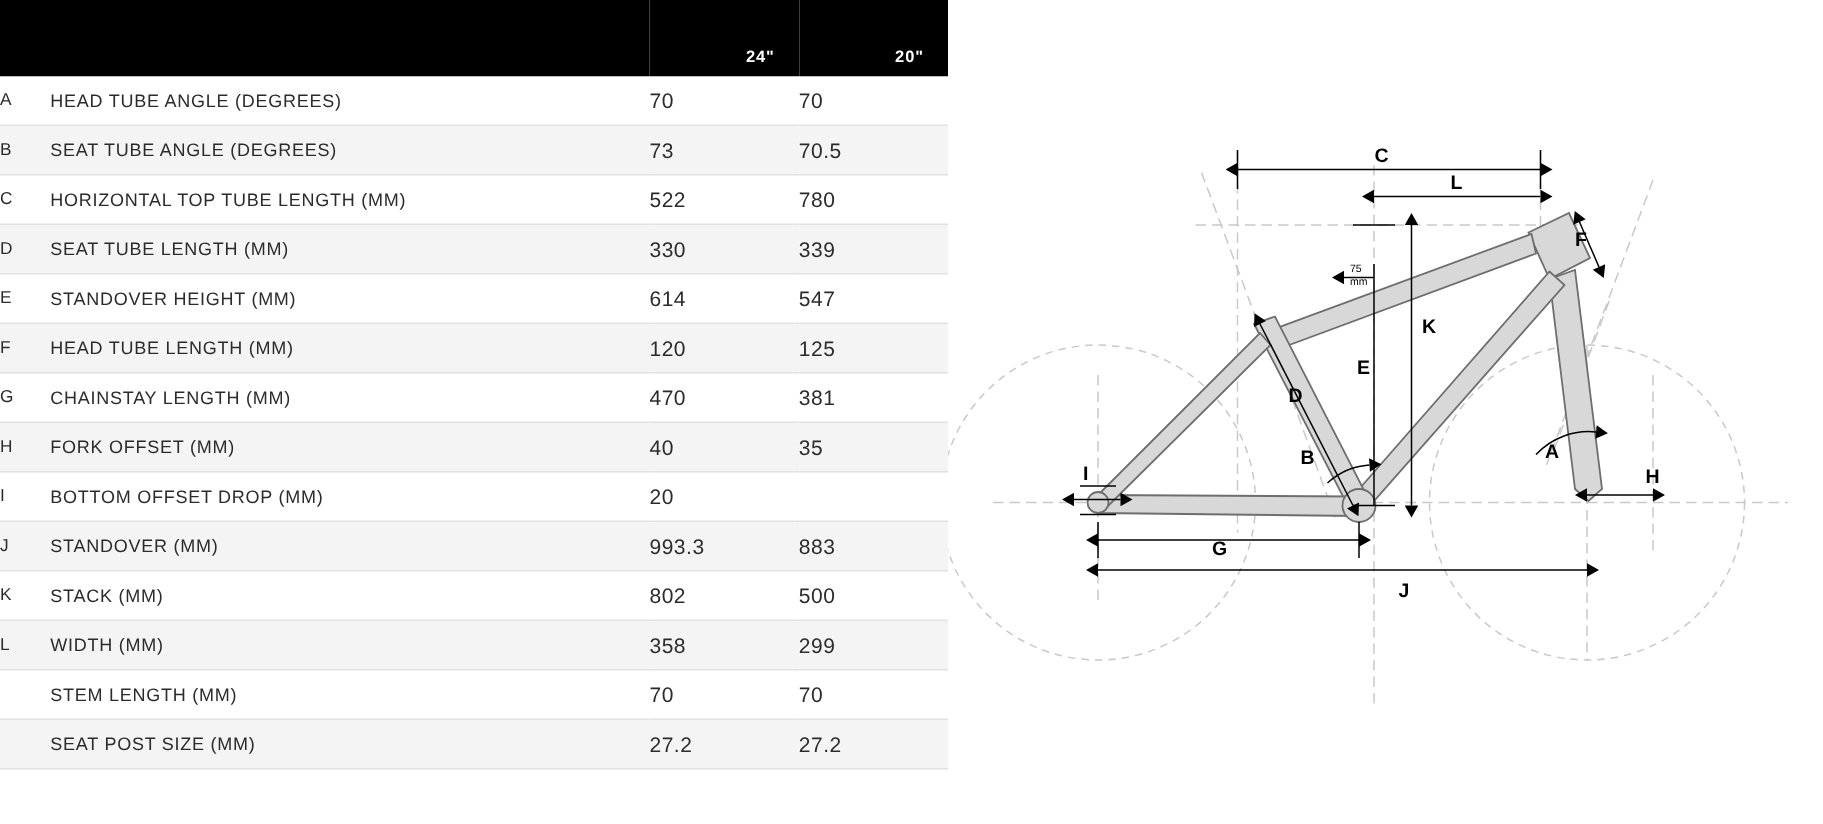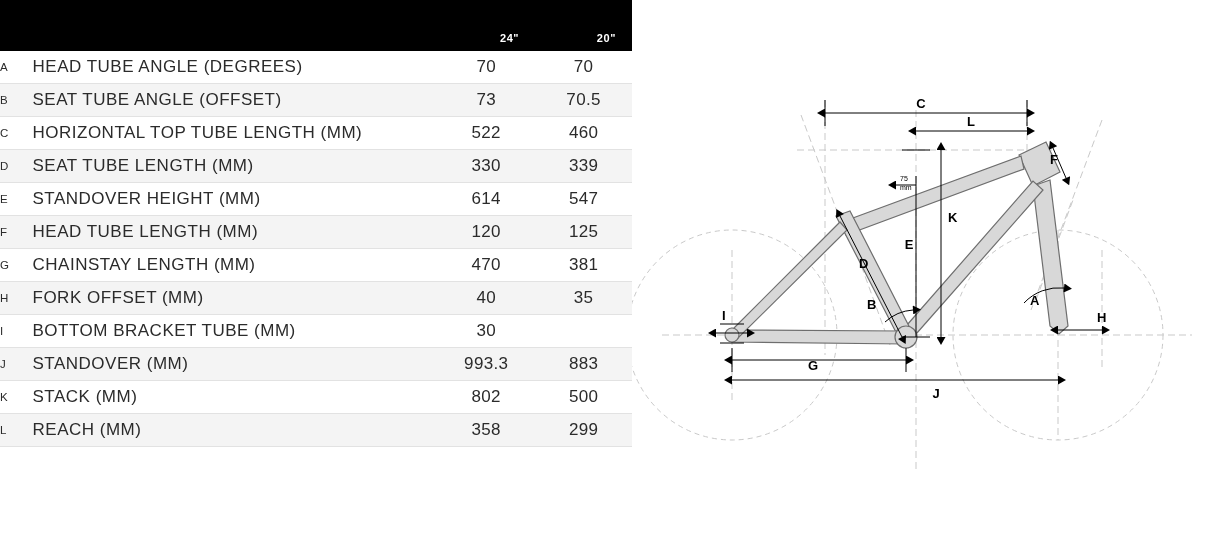--- a/index.html
+++ b/index.html
@@ -58,29 +58,29 @@
 
   td.c-letter {
     width: 36px;
     padding-left: 14px;
     font-size: 11.5px;
     color: #2b2b2b;
   }
   td.c-label {
     width: 416px;
     padding-left: 46px;
-    font-size: 17px;
+    font-size: 12px;
     letter-spacing: 0.5px;
     color: #2b2b2b;
   }
   td.c-val {
     width: 90px;
-    text-align: center;
+    text-align: left;
     padding-right: 16px;
-    font-size: 17px;
+    font-size: 14px;
     color: #2b2b2b;
   }
 
   
   #diagram {
     position: absolute;
     left: 632px;
     top: 0;
     width: 583px;
     height: 549px;
@@ -114,29 +114,29 @@
     </thead>
     <tbody>
       <tr>
         <td class="c-letter">A</td>
         <td class="c-label">HEAD TUBE ANGLE (DEGREES)</td>
         <td class="c-val">70</td>
         <td class="c-val">70</td>
       </tr>
       <tr>
         <td class="c-letter">B</td>
-        <td class="c-label">SEAT TUBE ANGLE (OFFSET)</td>
+        <td class="c-label">SEAT TUBE ANGLE (DEGREES)</td>
         <td class="c-val">73</td>
         <td class="c-val">70.5</td>
       </tr>
       <tr>
         <td class="c-letter">C</td>
         <td class="c-label">HORIZONTAL TOP TUBE LENGTH (MM)</td>
         <td class="c-val">522</td>
-        <td class="c-val">460</td>
+        <td class="c-val">780</td>
       </tr>
       <tr>
         <td class="c-letter">D</td>
         <td class="c-label">SEAT TUBE LENGTH (MM)</td>
         <td class="c-val">330</td>
         <td class="c-val">339</td>
       </tr>
       <tr>
         <td class="c-letter">E</td>
         <td class="c-label">STANDOVER HEIGHT (MM)</td>
@@ -156,41 +156,53 @@
         <td class="c-val">381</td>
       </tr>
       <tr>
         <td class="c-letter">H</td>
         <td class="c-label">FORK OFFSET (MM)</td>
         <td class="c-val">40</td>
         <td class="c-val">35</td>
       </tr>
       <tr>
         <td class="c-letter">I</td>
-        <td class="c-label">BOTTOM BRACKET TUBE (MM)</td>
-        <td class="c-val">30</td>
+        <td class="c-label">BOTTOM OFFSET DROP (MM)</td>
+        <td class="c-val">20</td>
         <td class="c-val"></td>
       </tr>
       <tr>
         <td class="c-letter">J</td>
         <td class="c-label">STANDOVER (MM)</td>
         <td class="c-val">993.3</td>
         <td class="c-val">883</td>
       </tr>
       <tr>
         <td class="c-letter">K</td>
         <td class="c-label">STACK (MM)</td>
         <td class="c-val">802</td>
         <td class="c-val">500</td>
       </tr>
       <tr>
         <td class="c-letter">L</td>
-        <td class="c-label">REACH (MM)</td>
+        <td class="c-label">WIDTH (MM)</td>
         <td class="c-val">358</td>
         <td class="c-val">299</td>
+      </tr>
+      <tr>
+        <td class="c-letter"></td>
+        <td class="c-label">STEM LENGTH (MM)</td>
+        <td class="c-val">70</td>
+        <td class="c-val">70</td>
+      </tr>
+      <tr>
+        <td class="c-letter"></td>
+        <td class="c-label">SEAT POST SIZE (MM)</td>
+        <td class="c-val">27.2</td>
+        <td class="c-val">27.2</td>
       </tr>
     </tbody>
   </table>
 
   <div id="diagram">
     <svg width="583" height="549" viewBox="0 0 583 549" xmlns="http://www.w3.org/2000/svg">
       <defs>
         <marker id="arrL" markerWidth="9" markerHeight="9" refX="8" refY="4.5" orient="auto">
           <path d="M8,0 L0,4.5 L8,9 z" fill="#000"></path>
         </marker>

